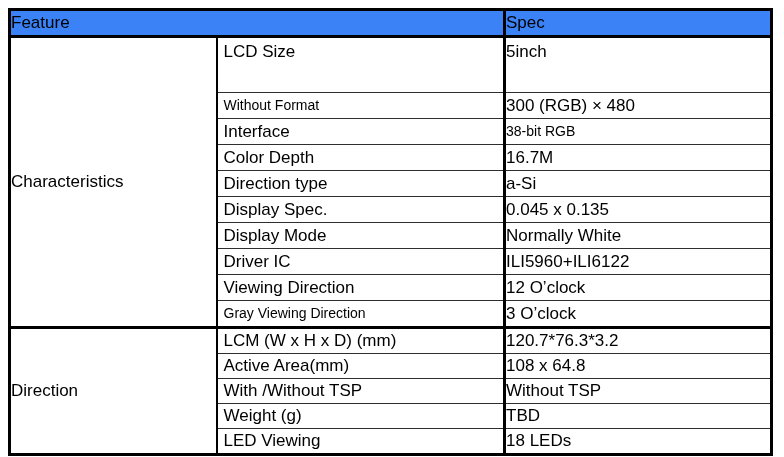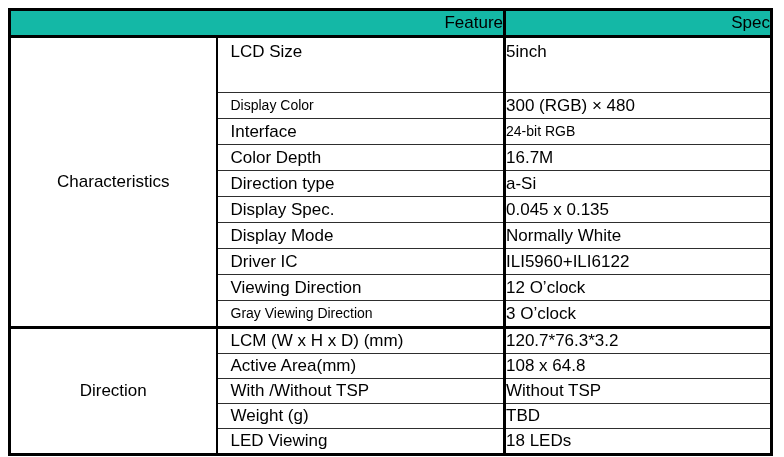--- a/index.html
+++ b/index.html
@@ -20,50 +20,49 @@
   table.spec-table {
     border-collapse: collapse;
     table-layout: fixed;
     border: 3px solid #000000;
   }
   col.c-group   { width: 207px; }
   col.c-feature { width: 288px; }
   col.c-spec    { width: 267px; }
 
   tr.header-row th {
-    background: #14b8a6;
+    background: #3b82f6;
     font-weight: normal;
     font-size: 17px;
     height: 24px;
-    text-align: right;
+    text-align: left;
     vertical-align: middle;
     border-bottom: 3px solid #000000;
     padding: 0;
     line-height: 1.1;
   }
   th.feature-header { border-right: 3px solid #000000; }
 
   tbody td {
     font-size: 17px;
     border-top: 1px solid #2e2e2e;
     border-bottom: 1px solid #2e2e2e;
     vertical-align: middle;
     padding: 0;
     line-height: 1.15;
     height: 25px;
   }
   td.group-cell {
-    text-align: center;
     border-right: 2px solid #000000;
     border-top: none;
     border-bottom: none;
   }
   td.feature-cell {
     text-align: left;
-    padding-left: 13px;
+    padding-left: 6px;
     border-right: 3px solid #000000;
   }
   td.spec-cell {
     text-align: left;
   }
   tbody td.small { font-size: 14px; }
 
   tr.tall td.feature-cell,
   tr.tall td.spec-cell {
     height: 50px;
@@ -90,26 +89,26 @@
         <th>Spec</th>
       </tr>
     </thead>
     <tbody id="table-body">
         <tr class="tall">
           <td class="group-cell" rowspan="10">Characteristics</td>
           <td class="feature-cell">LCD Size</td>
           <td class="spec-cell">5inch</td>
         </tr>
         <tr>
-          <td class="feature-cell small">Display Color</td>
+          <td class="feature-cell small">Without Format</td>
           <td class="spec-cell">300 (RGB) × 480</td>
         </tr>
         <tr>
           <td class="feature-cell">Interface</td>
-          <td class="spec-cell small">24-bit RGB</td>
+          <td class="spec-cell small">38-bit RGB</td>
         </tr>
         <tr>
           <td class="feature-cell">Color Depth</td>
           <td class="spec-cell">16.7M</td>
         </tr>
         <tr>
           <td class="feature-cell">Direction type</td>
           <td class="spec-cell">a-Si</td>
         </tr>
         <tr>

